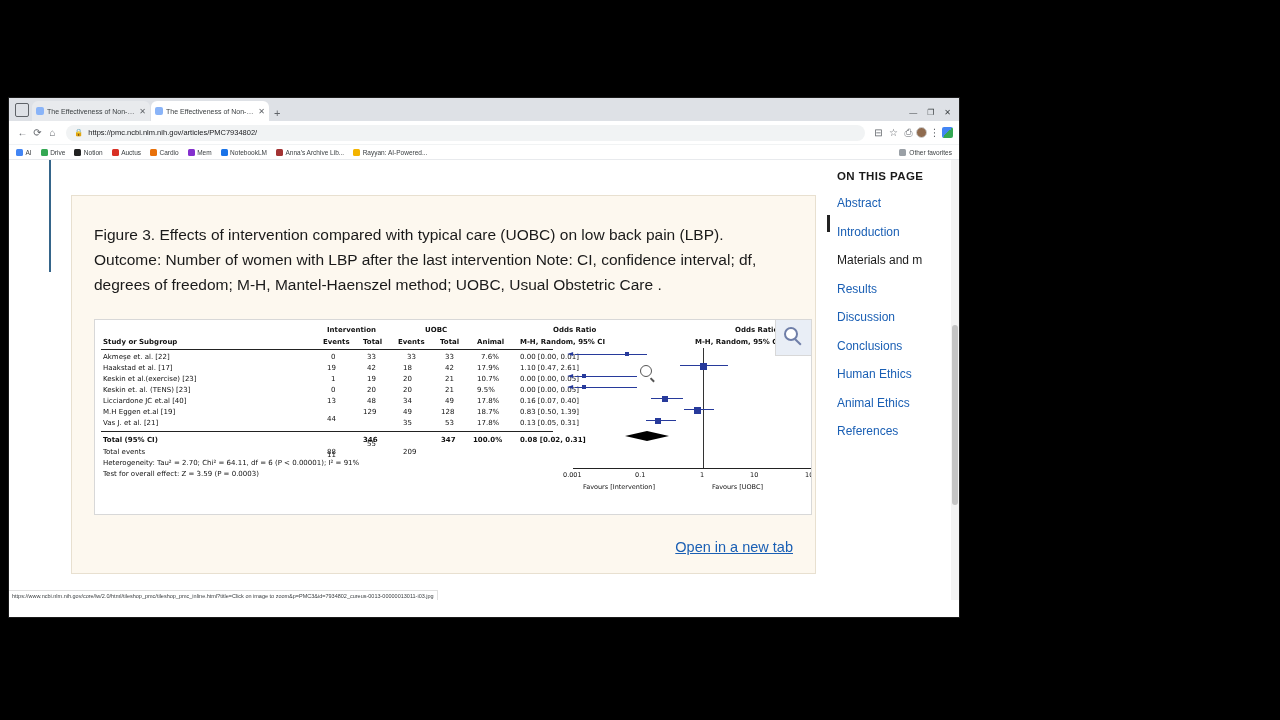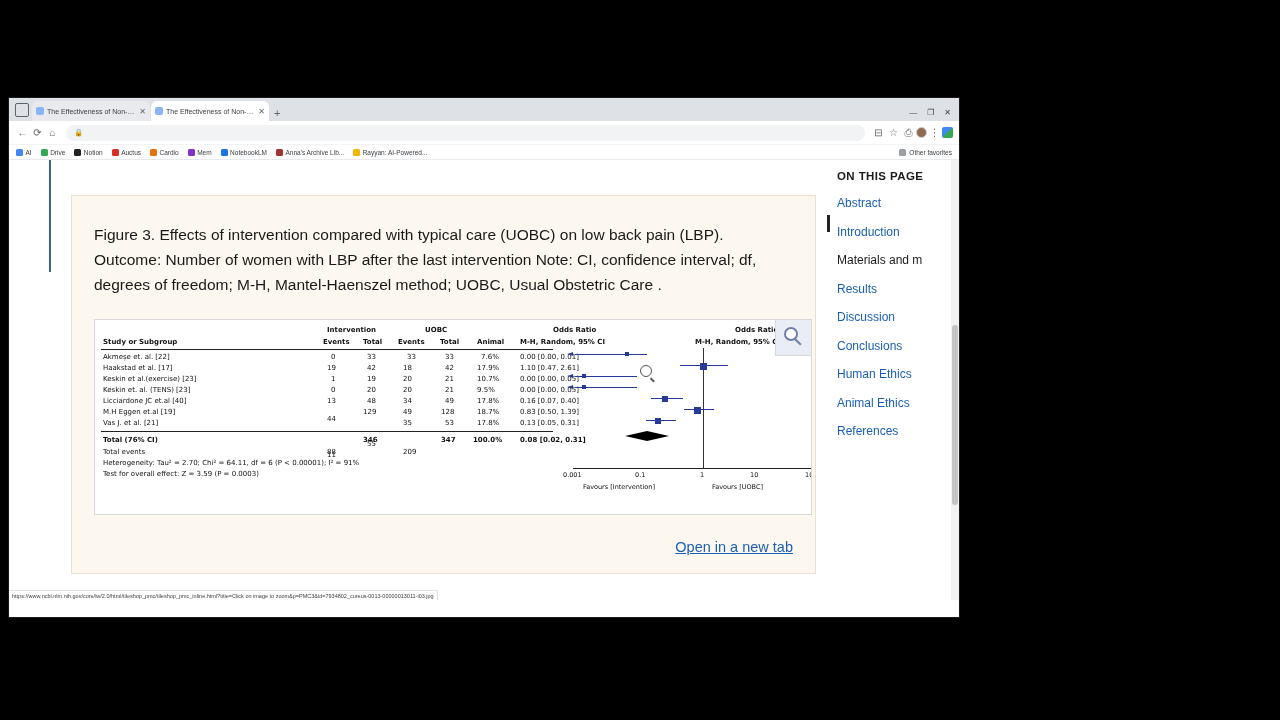--- a/index.html
+++ b/index.html
@@ -465,20 +465,21 @@
         <span>✕</span>
       </div>
     </div>
 
     <div class="toolbar">
       <span class="tbtn">←</span>
       <span class="tbtn">⟳</span>
       <span class="tbtn">⌂</span>
       <div class="omnibox">
         <span class="oicon">🔒</span>
+        <span class="url">https://pmc.ncbi.nlm.nih.gov/articles/PMC7934802/</span>
       </div>
       <span class="tbtn">⊟</span>
       <span class="tbtn">☆</span>
       <span class="tbtn">⎙</span>
       <span class="avatar-dot"></span>
       <span class="tbtn">⋮</span>
       <span class="ext-dot"></span>
     </div>
 
     <div class="bookmarks">
@@ -600,21 +601,21 @@
             <div class="cell" style="left:8px;   top:99px;">Vas J. et al. [21]</div>
             <div class="cell" style="left:232px; top:99px;margin-top:32px;">11</div>
             <div class="cell" style="left:272px; top:99px;margin-top:21px;">55</div>
             <div class="cell" style="left:308px; top:99px;">35</div>
             <div class="cell" style="left:350px; top:99px;">53</div>
             <div class="cell" style="left:382px; top:99px;">17.8%</div>
             <div class="cell" style="left:425px; top:99px;">0.13 [0.05, 0.31]</div>
 
             <div class="rule" style="left:6px; top:111px; width:452px;"></div>
 
-            <div class="cell bold" style="left:8px;   top:116px;">Total (76% CI)</div>
+            <div class="cell bold" style="left:8px;   top:116px;">Total (95% CI)</div>
             <div class="cell bold" style="left:268px; top:116px;">346</div>
             <div class="cell bold" style="left:346px; top:116px;">347</div>
             <div class="cell bold" style="left:378px; top:116px;">100.0%</div>
             <div class="cell bold" style="left:425px; top:116px;">0.08 [0.02, 0.31]</div>
 
             <div class="cell" style="left:8px;   top:128px;">Total events</div>
             <div class="cell" style="left:232px; top:128px;">88</div>
             <div class="cell" style="left:308px; top:128px;">209</div>
 
             <div class="cell" style="left:8px; top:139px;">Heterogeneity: Tau² = 2.70; Chi² = 64.11, df = 6 (P &lt; 0.00001); I² = 91%</div>

